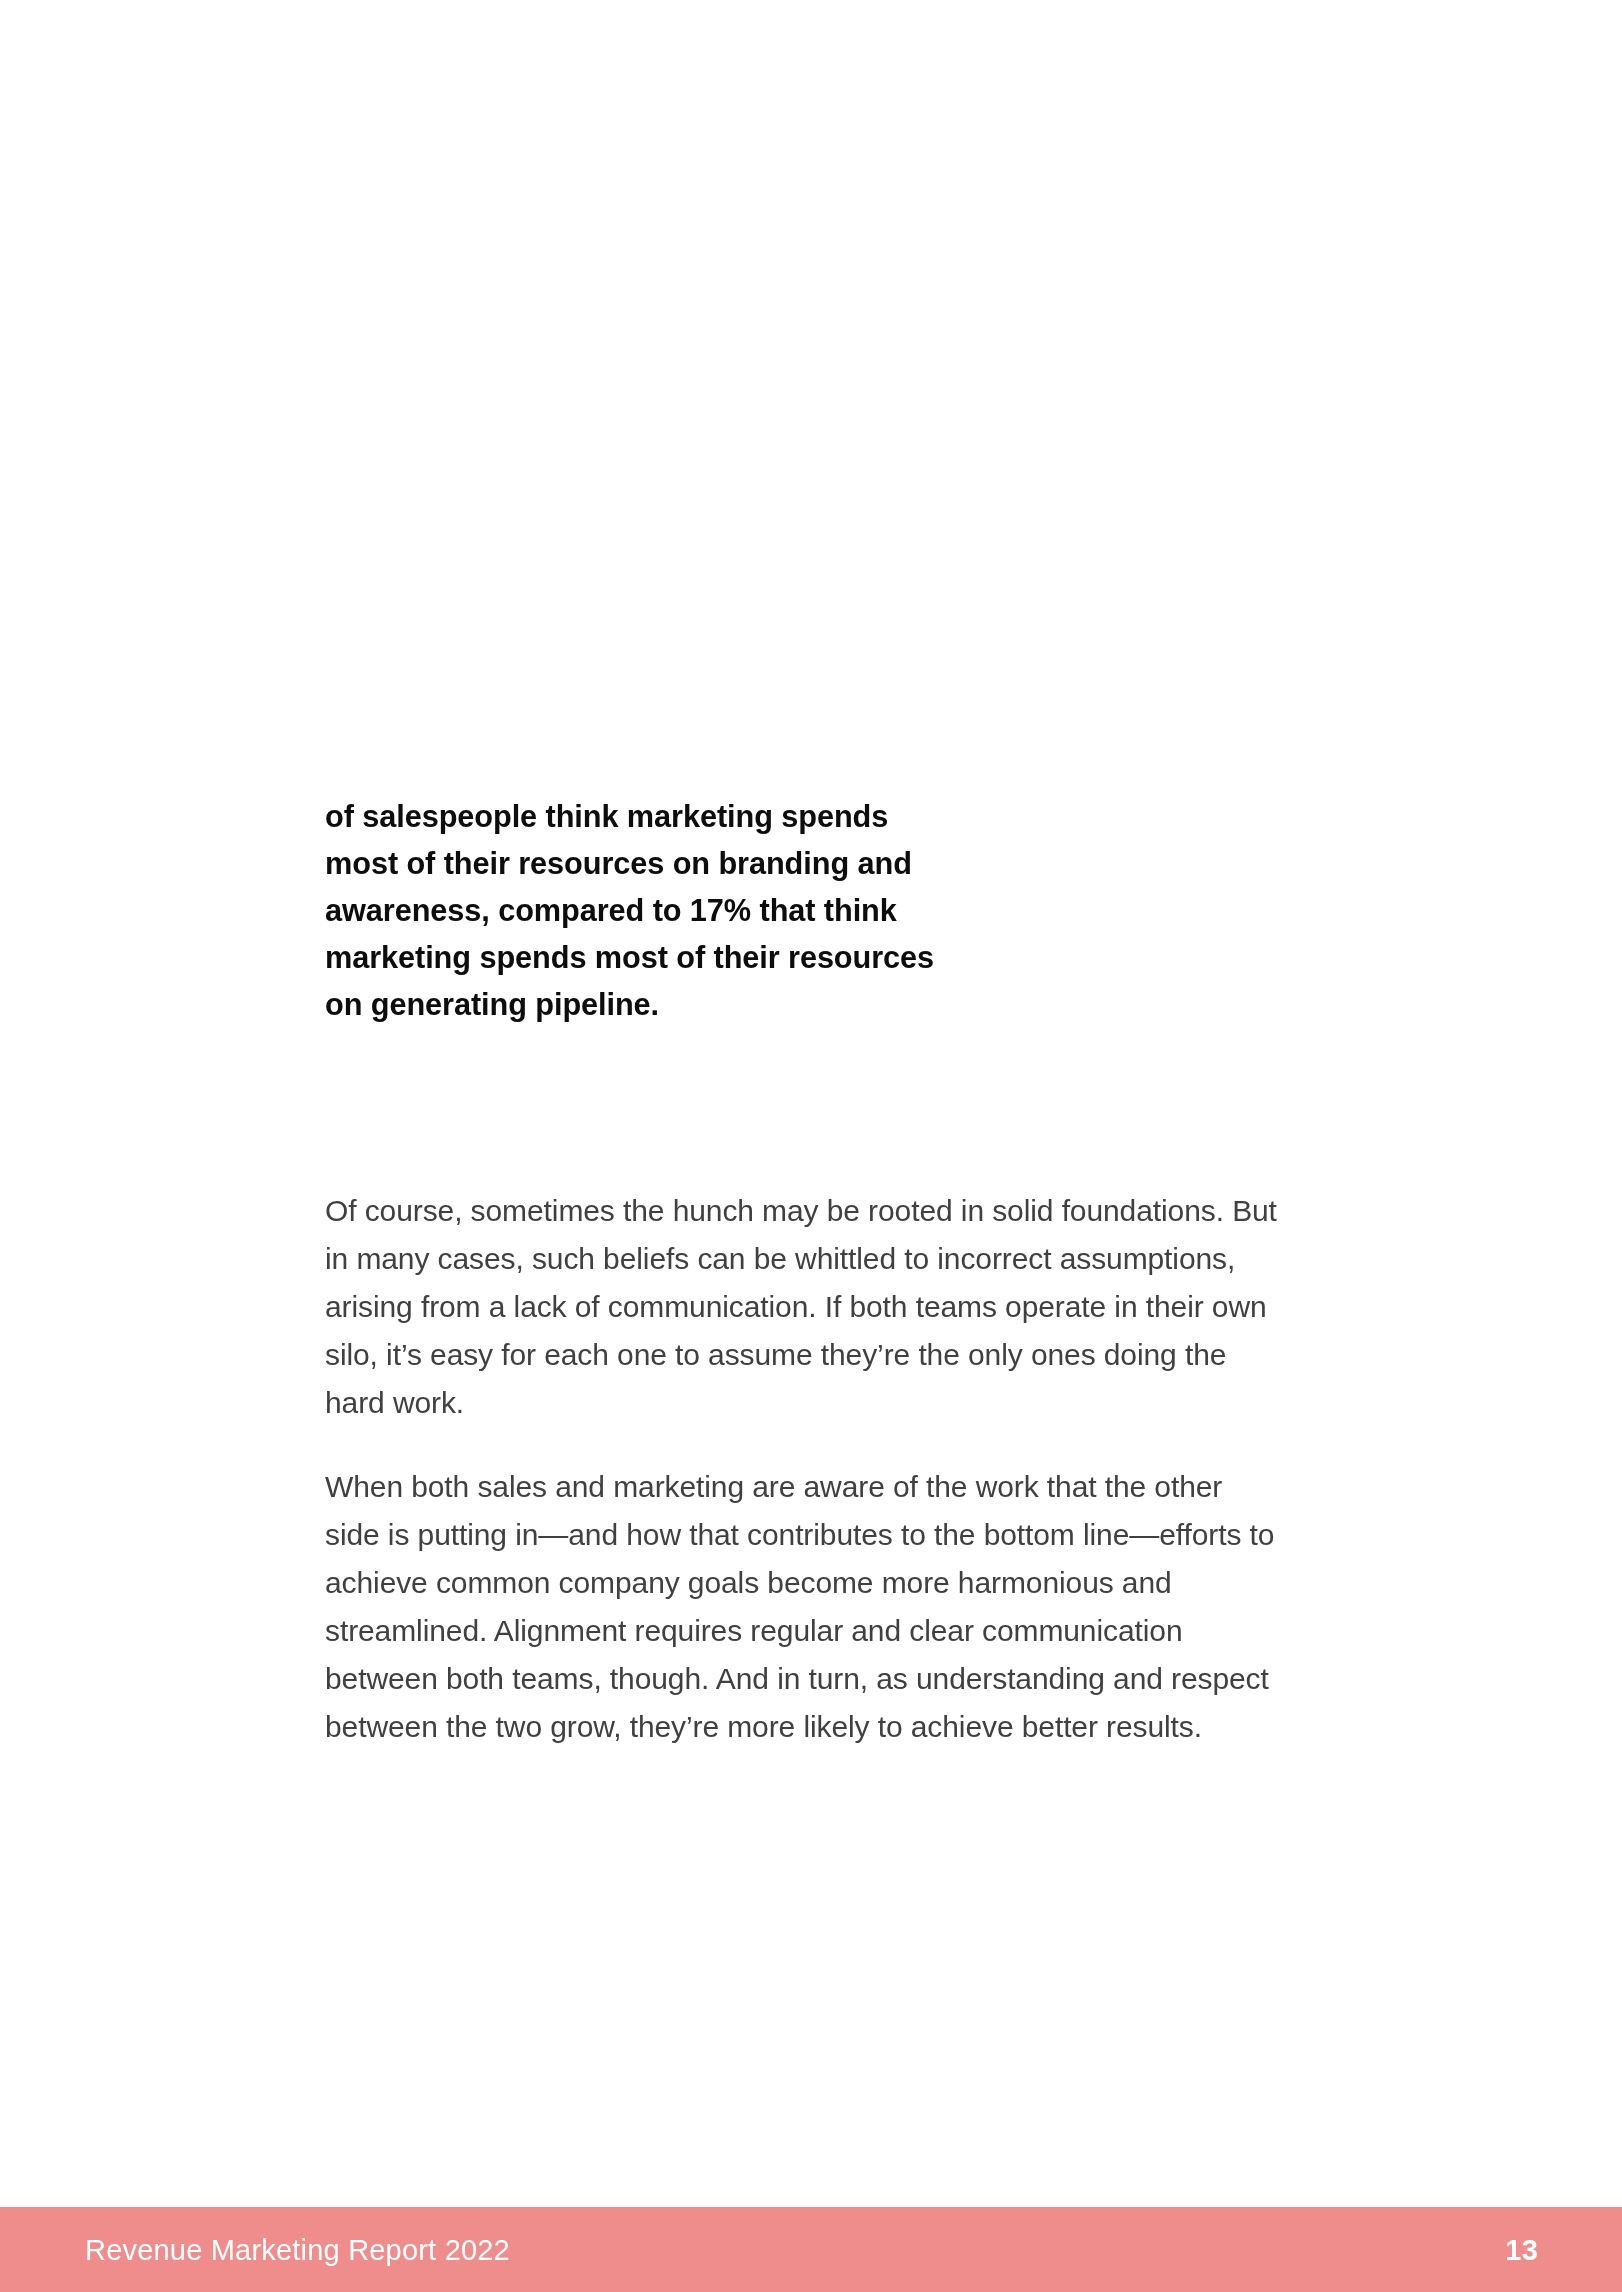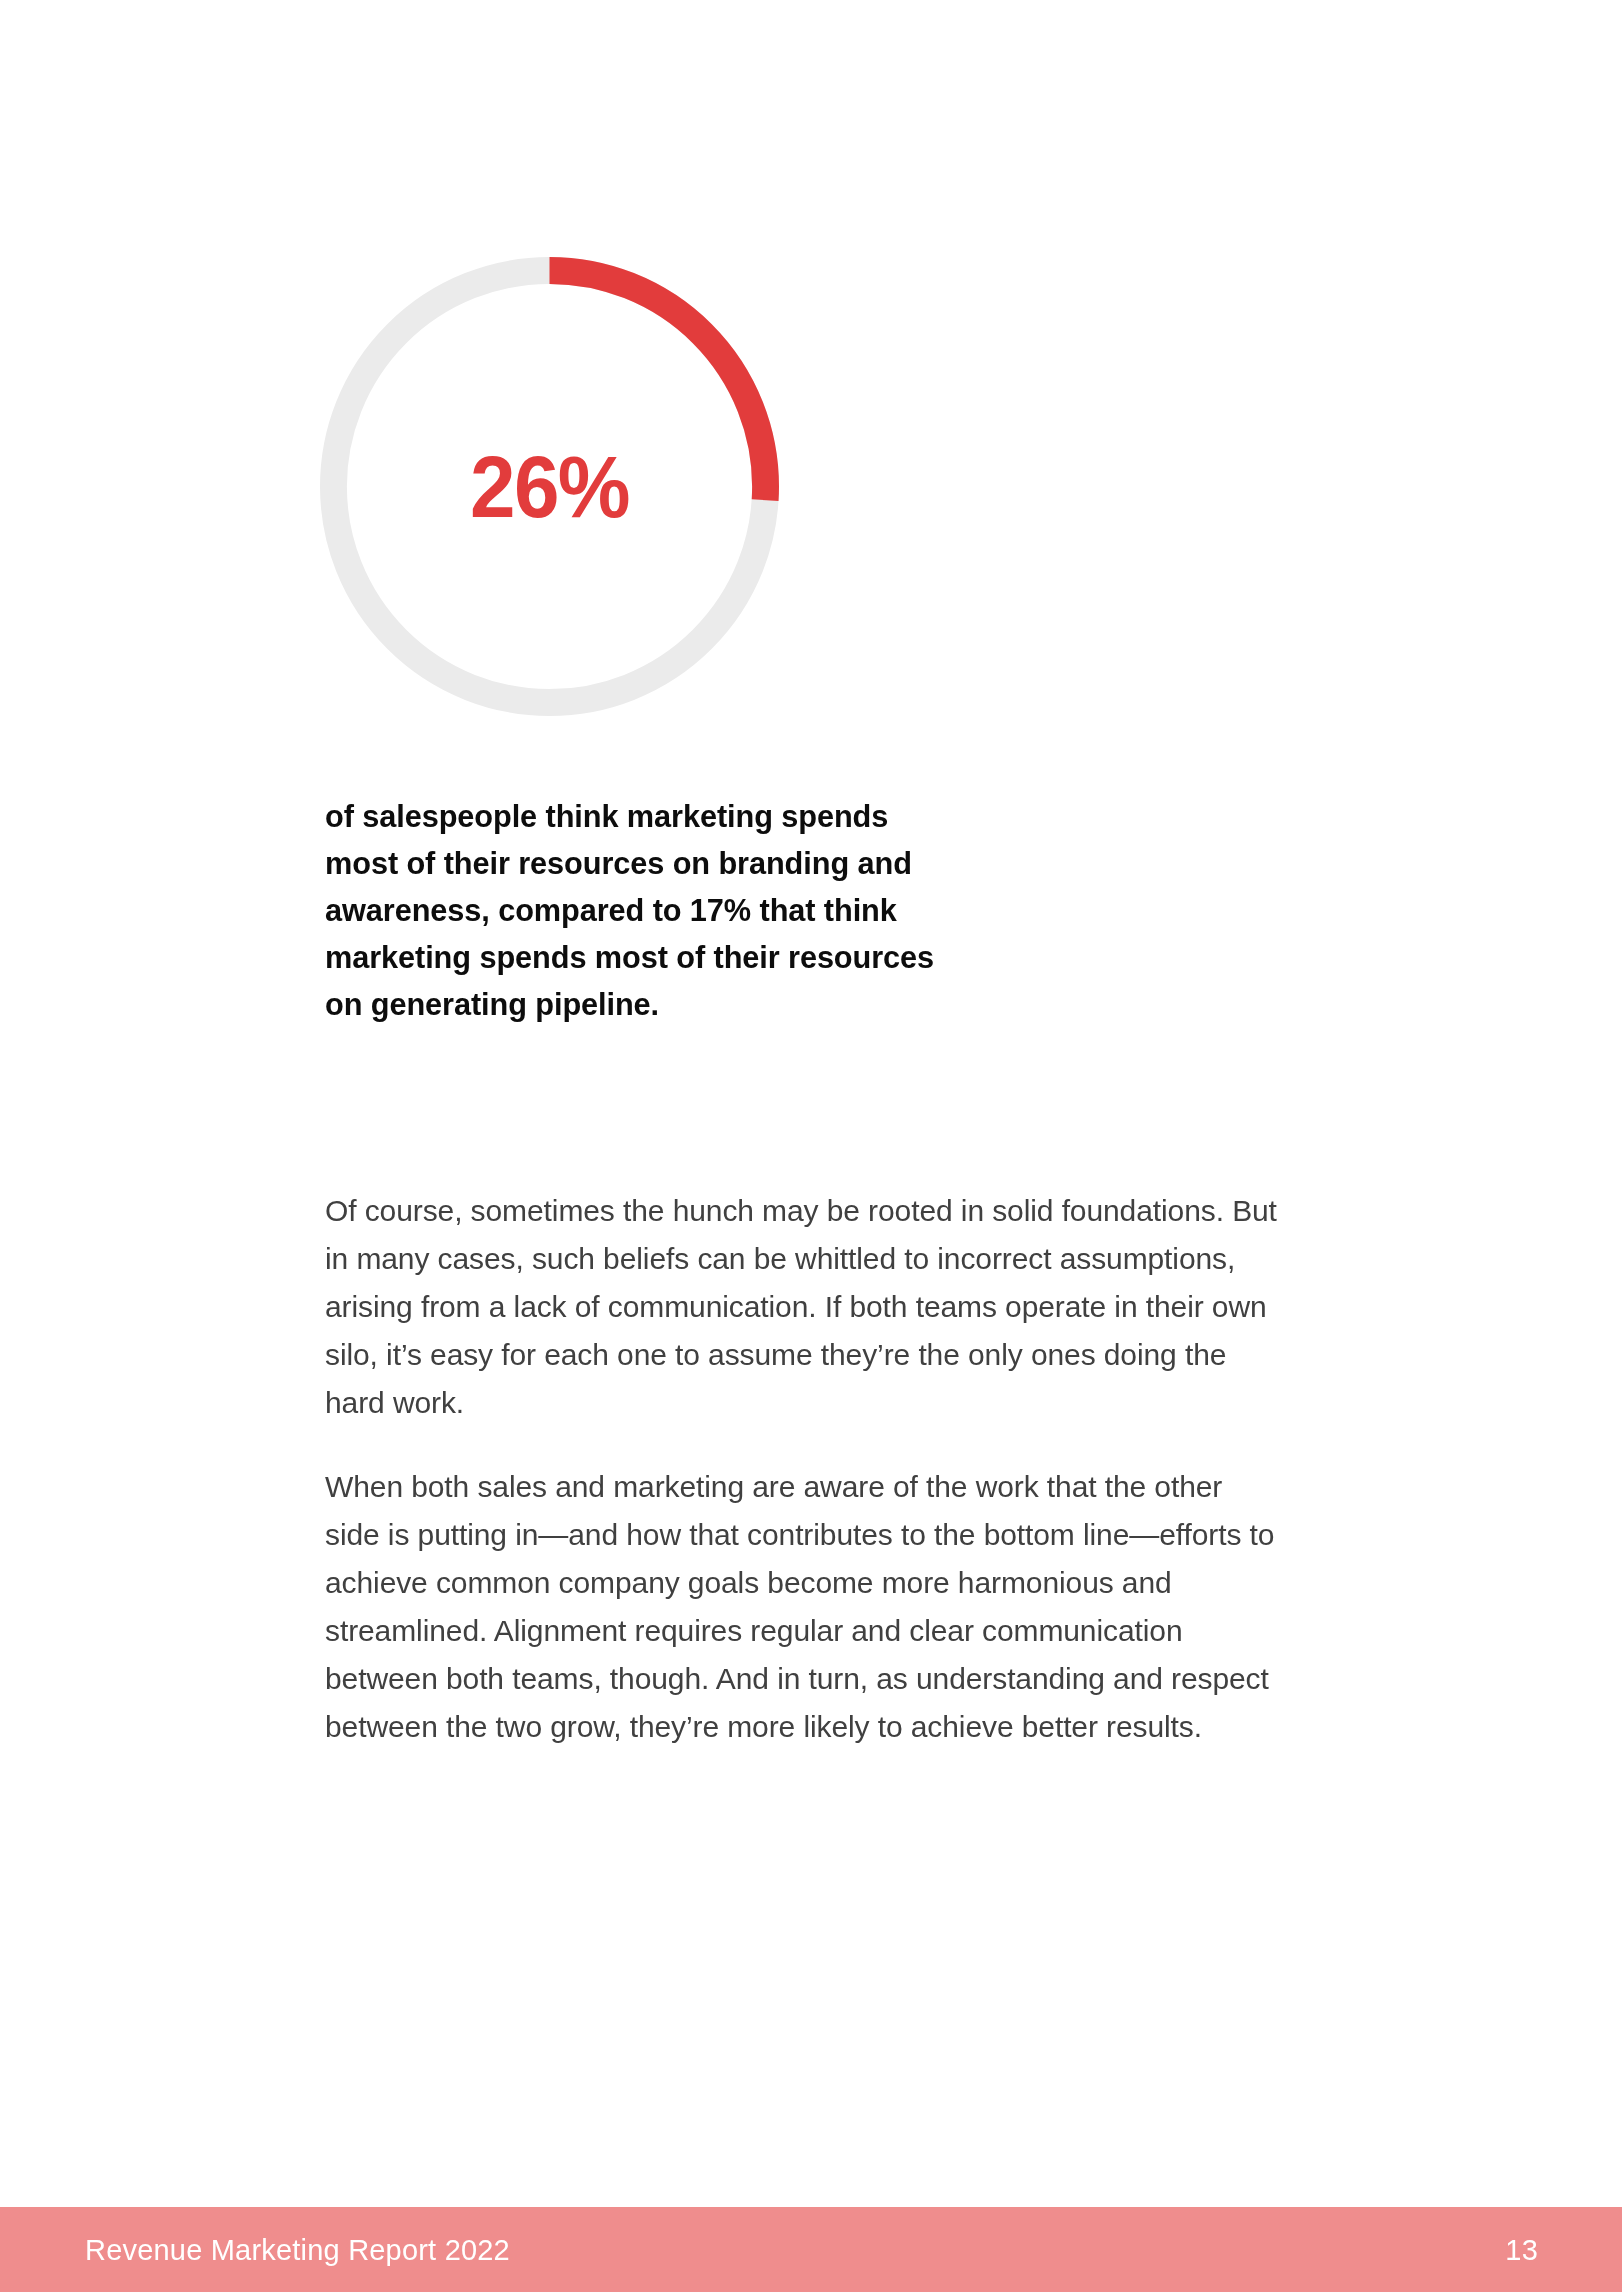--- a/index.html
+++ b/index.html
@@ -106,40 +106,31 @@
   .footer-title {
     font-family: "Liberation Sans", sans-serif;
     font-weight: 400;
     font-size: 29px;
     color: #ffffff;
     letter-spacing: 0.2px;
     text-align: center;
   }
   .footer-page {
     font-family: "Liberation Sans", sans-serif;
-    font-weight: 400;
+    font-weight: 700;
     font-size: 29px;
     color: #ffffff;
     letter-spacing: 0.2px;
   }
 </style>
 </head>
 <body>
 
 <div class="page">
 
-  <div class="donut-wrap">
-    <svg class="donut-svg" viewBox="0 0 512 512">
-
-      <circle cx="256" cy="256" r="241" fill="none" stroke="#EBEBEB" stroke-width="30"></circle>
-
-      <circle cx="256" cy="256" r="241" fill="none" stroke="#E23C3C" stroke-width="30" stroke-dasharray="393.7043913478729 1120.5432676824075" transform="rotate(-90 256 256)"></circle>
-    </svg>
-    <div class="donut-value">26%</div>
-  </div>
 
   <div class="lead-statement">of salespeople think marketing spends most of their resources on branding and awareness, compared to 17% that think marketing spends most of their resources on generating pipeline.</div>
 
   <div class="body-copy">
     <p class="body-para">Of course, sometimes the hunch may be rooted in solid foundations. But in many cases, such beliefs can be whittled to incorrect assumptions, arising from a lack of communication. If both teams operate in their own silo, it’s easy for each one to assume they’re the only ones doing the hard work.</p>
     <p class="body-para">When both sales and marketing are aware of the work that the other side is putting in—and how that contributes to the bottom line—efforts to achieve common company goals become more harmonious and streamlined. Alignment requires regular and clear communication between both teams, though. And in turn, as understanding and respect between the two grow, they’re more likely to achieve better results.</p>
   </div>
 
   <div class="footer-bar">
     <span class="footer-title">Revenue Marketing Report 2022</span>

